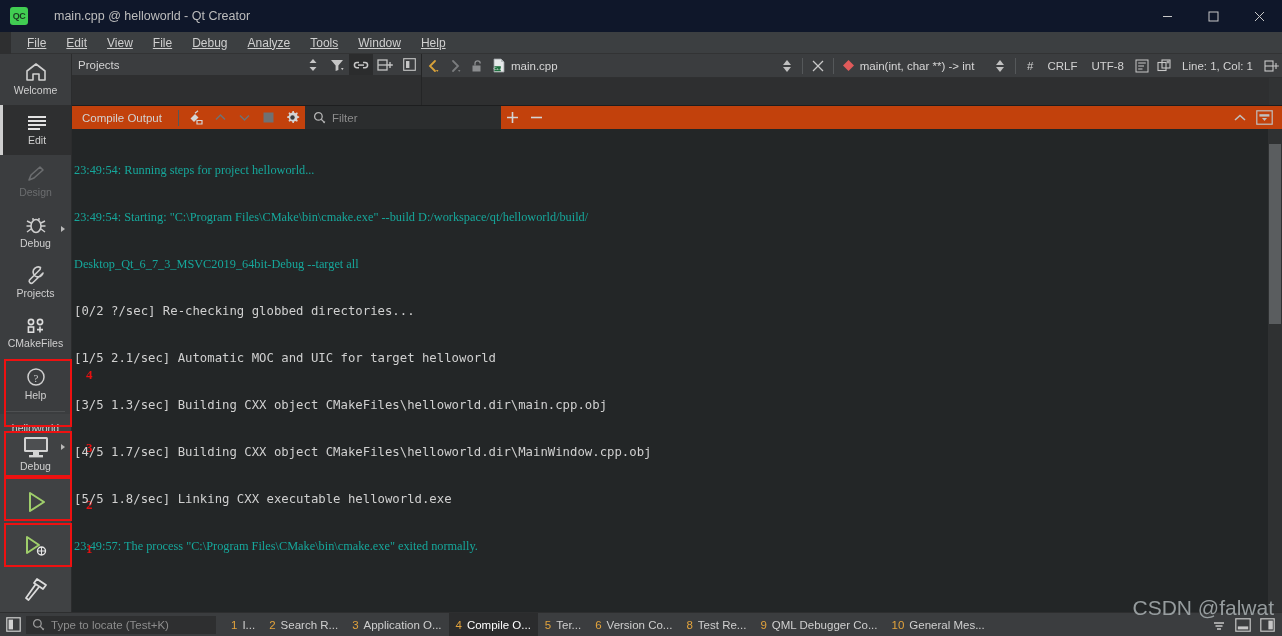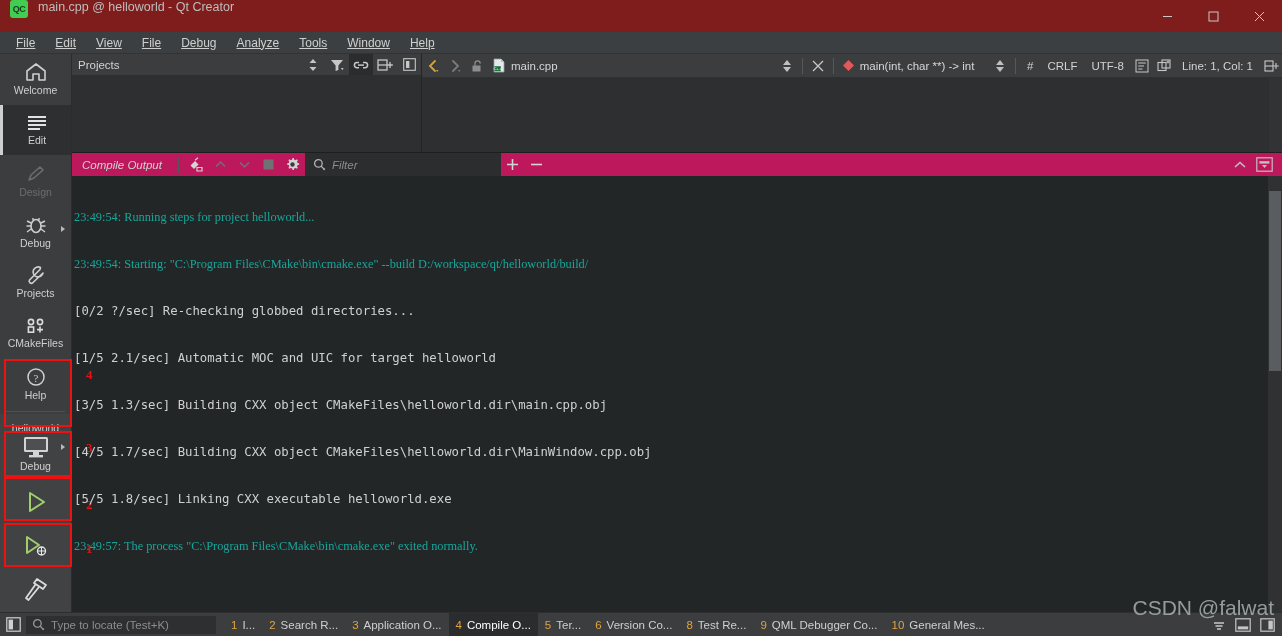--- a/index.html
+++ b/index.html
@@ -9,40 +9,40 @@
     background: #2e2f30;
     font-family: "Liberation Sans", sans-serif;
     font-size: 12px;
     color: #d6d6d6;
     -webkit-font-smoothing: antialiased;
   }
   .app { position: relative; width: 1282px; height: 636px; display: flex; flex-direction: column; }
 
   
   .titlebar {
-    height: 32px; background: #7f1d1d; display: flex; align-items: flex-start;
-    flex: 0 0 32px; position: relative;
+    height: 32px; background: #0f172a; display: flex; align-items: center;
+    flex: 0 0 32px; position: relative; gap: 16px;
   }
   .tb-logo {
     width: 18px; height: 18px; margin-left: 10px; background: #41cd52;
     border-radius: 3px; color: #1b3a22; font-size: 9px; font-weight: bold;
     display: flex; align-items: center; justify-content: center;
     font-family: "Liberation Sans", sans-serif; letter-spacing: -0.5px;
   }
   .tb-title { margin-left: 10px; font-size: 12.5px; color: #bdbdbd; }
   .tb-ctrls { position: absolute; right: 0; top: 0; height: 32px; display: flex; }
   .tb-btn {
     width: 46px; height: 32px; display: flex; align-items: center; justify-content: center;
     color: #c8c8c8;
   }
 
   
   .menubar {
     height: 22px; flex: 0 0 22px; background: #3c3f41; display: flex;
-    align-items: center; padding-left: 6px; border-bottom: 1px solid #323334;
+    align-items: center; padding-left: 6px; border-bottom: 1px solid #323334; margin-left: 11px;
   }
   .menu-item {
     padding: 2px 10px; font-size: 12px; color: #cfcfcf;
   }
   .menu-item u { text-decoration: underline; }
 
   
   .body { flex: 1 1 auto; display: flex; min-height: 0; }
 
   
@@ -115,22 +115,22 @@
   .et-txt { padding: 0 7px; color: #d2d2d2; }
   .spacer-flex { flex: 1 1 auto; }
 
   
   .codewrap { flex: 1 1 auto; display: flex; position: relative; min-height: 0; background: #2e2f30; overflow: hidden; }
   .vscroll { position: absolute; right: 0; top: 0; width: 13px; height: 100%; background: #313334; }
 
   
   .outpane { flex: 0 0 244px; display: flex; flex-direction: column; background: #232627; border-top: 1px solid #1d1e1f; }
   .out-head {
-    height: 23px; flex: 0 0 23px; background: #be185d; display: flex; align-items: center;
-    font-size: 11.5px; color: #d2d2d2; gap: 0; font-style: italic;
+    height: 23px; flex: 0 0 23px; background: #c2410c; display: flex; align-items: center;
+    font-size: 11.5px; color: #d2d2d2; gap: 0;
   }
   .oh-title { padding: 0 10px; }
   .oh-sep { width: 1px; height: 16px; background: #55585a; margin: 0 6px; }
   .oh-btn { width: 24px; height: 23px; display:flex;align-items:center;justify-content:center; color:#c4c4c4; }
   .oh-btn.dis { color: #6f7173; }
   .oh-filter {
     height: 23px; background: #2b2d2e; display: flex; align-items: center; gap: 6px;
     padding: 0 8px; width: 196px;
   }
   .oh-filter .fp { color: #8c8c8c; }
@@ -567,20 +567,21 @@
                 <rect x="0.8" y="0.8" width="15.4" height="13.4" fill="none" stroke="#c0c0c0" stroke-width="1.2"></rect>
                 <rect x="3.4" y="4.2" width="10" height="2.4" fill="#c0c0c0"></rect>
                 <path d="M6 8 L11 8 L8.5 11 Z" fill="#c0c0c0"></path>
               </svg>
           </span>
         </div>
 
         <div class="out-body">
           <div class="oline o-teal">23:49:54: Running steps for project helloworld...</div>
           <div class="oline o-teal">23:49:54: Starting: "C:\Program Files\CMake\bin\cmake.exe" --build D:/workspace/qt/helloworld/build/</div>
+          <div class="oline o-teal">Desktop_Qt_6_7_3_MSVC2019_64bit-Debug --target all</div>
           <div class="oline o-gray">[0/2 ?/sec] Re-checking globbed directories...</div>
           <div class="oline o-gray">[1/5 2.1/sec] Automatic MOC and UIC for target helloworld</div>
           <div class="oline o-gray">[3/5 1.3/sec] Building CXX object CMakeFiles\helloworld.dir\main.cpp.obj</div>
           <div class="oline o-gray">[4/5 1.7/sec] Building CXX object CMakeFiles\helloworld.dir\MainWindow.cpp.obj</div>
           <div class="oline o-gray">[5/5 1.8/sec] Linking CXX executable helloworld.exe</div>
           <div class="oline o-teal">23:49:57: The process "C:\Program Files\CMake\bin\cmake.exe" exited normally.</div>
 
           <div class="oscroll">
             <div style="position:absolute;left:2px;top:1px;">
               <svg width="9" height="9" viewBox="0 0 9 9">

